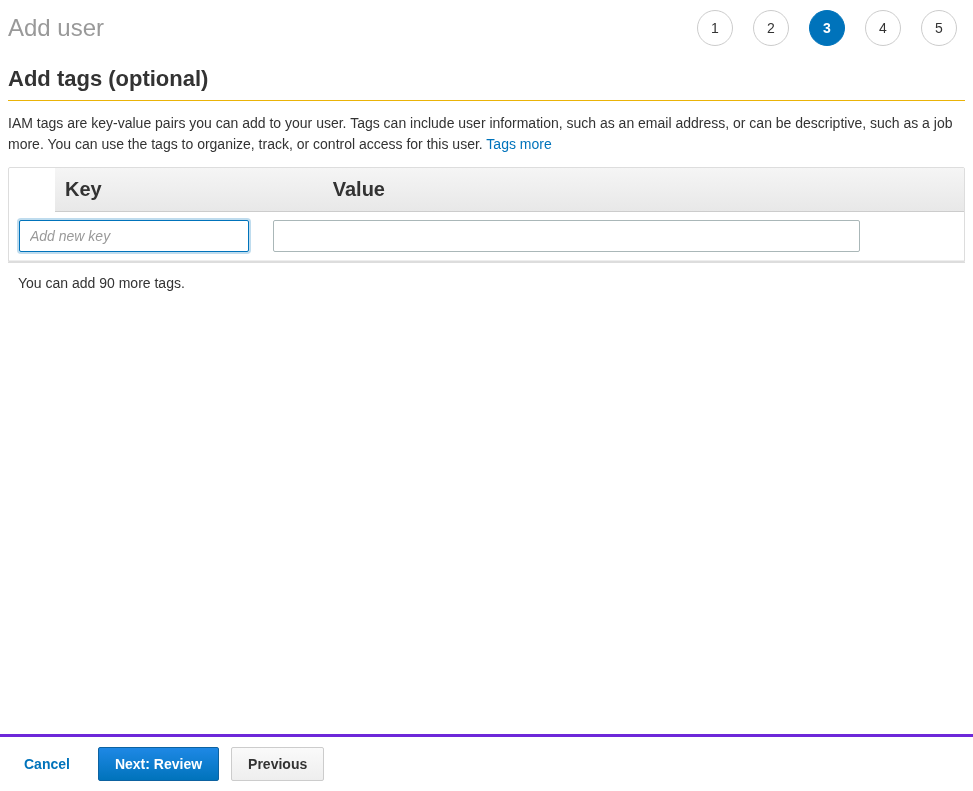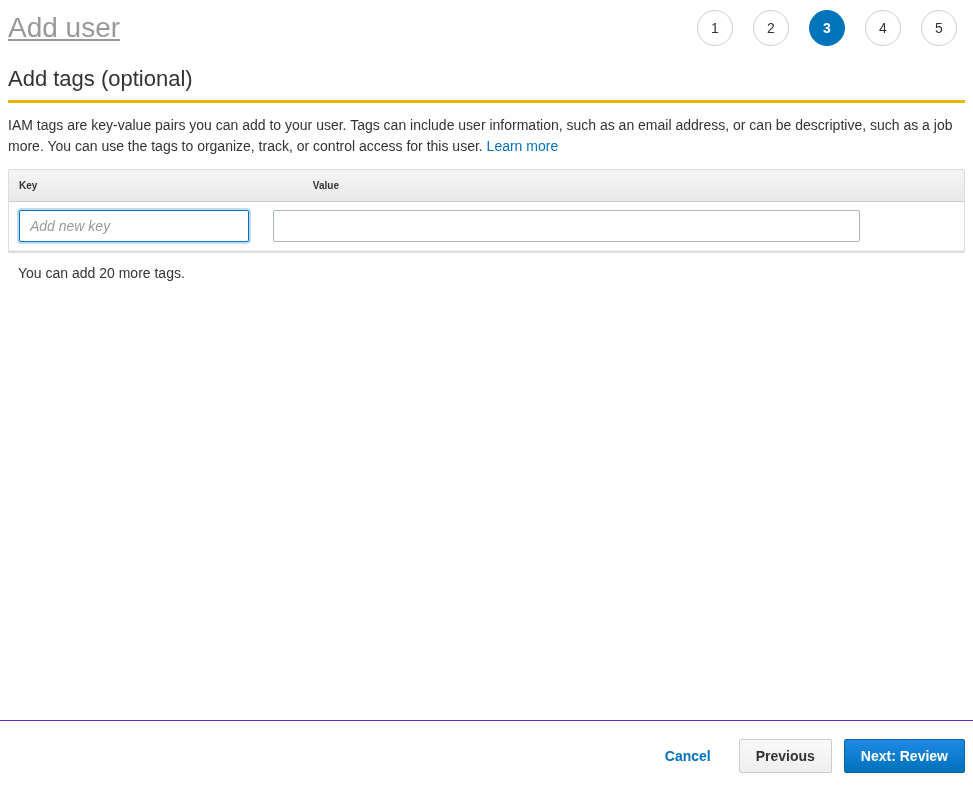--- a/index.html
+++ b/index.html
@@ -12,24 +12,23 @@
       flex-direction: column;
       background: #fff;
     }
     .header {
       display: flex;
       justify-content: space-between;
       align-items: center;
       padding: 10px 8px 20px 8px;
     }
     .page-title {
-      font-size: 28px;
+      font-size: 24px;
       font-weight: 400;
       color: #999;
-      text-decoration: underline;
     }
     .steps {
       display: flex;
       gap: 20px;
       padding-right: 8px;
     }
     .step {
       width: 36px;
       height: 36px;
       border-radius: 50%;
@@ -48,24 +47,24 @@
       color: #fff;
       font-weight: 700;
     }
     .main {
       flex: 1;
       padding: 0 8px;
       overflow: auto;
     }
     .section-title {
       font-size: 22px;
-      font-weight: 400;
+      font-weight: 700;
       color: #333;
       padding-bottom: 8px;
-      border-bottom: 3px solid #eab308;
+      border-bottom: 1px solid #eab308;
     }
     .section-desc {
       font-size: 14px;
       color: #333;
       line-height: 1.5;
       padding: 12px 0 12px 0;
     }
     .link {
       color: #0073bb;
       text-decoration: none;
@@ -73,24 +72,25 @@
     }
     .table {
       width: 100%;
       border: 1px solid #ddd;
       border-radius: 2px 2px 0 0;
     }
     .table-head {
       display: flex;
       background: linear-gradient(to bottom, #f5f5f5, #e8e8e8);
       border-bottom: 1px solid #ccc;
-      font-size: 10px;
+      font-size: 20px;
       font-weight: 700;
       color: #333;
       padding: 10px 10px;
+      margin-left: 46px;
     }
     .th-key { flex: 0 0 250px; }
     .th-value { flex: 1; }
     .th-remove { flex: 0 0 70px; text-align: right; }
     .table-row {
       display: flex;
       padding: 8px 10px;
       gap: 24px;
       border-bottom: 1px solid #eee;
       align-items: center;
@@ -116,24 +116,23 @@
     }
     .table-foot {
       border-top: 1px solid #ddd;
     }
     .tag-msg {
       font-size: 14px;
       color: #333;
       padding: 12px 10px;
     }
     .footer {
-      border-top: 1px solid #6d28d9;
-      padding: 18px 8px;
-      display: flex;
-      justify-content: flex-end;
+      border-top: 3px solid #6d28d9;
+      padding: 10px 8px;
+      display: flex;
       align-items: center;
       gap: 12px;
     }
     .btn {
       height: 34px;
       padding: 0 16px;
       font-size: 14px;
       font-weight: 700;
       border-radius: 2px;
       cursor: pointer;
@@ -167,39 +166,39 @@
     <div class="step">2</div>
     <div class="step active">3</div>
     <div class="step">4</div>
     <div class="step">5</div>
   </div>
 </div>
 
 <div class="main">
   <h2 class="section-title">Add tags (optional)</h2>
   <p class="section-desc">
-    <span>IAM tags are key-value pairs you can add to your user. Tags can include user information, such as an email address, or can be descriptive, such as a job more. You can use the tags to organize, track, or control access for this user. </span><a class="link">Learn more</a>
+    <span>IAM tags are key-value pairs you can add to your user. Tags can include user information, such as an email address, or can be descriptive, such as a job more. You can use the tags to organize, track, or control access for this user. </span><a class="link">Tags more</a>
   </p>
 
   <div class="table">
     <div class="table-head">
       <div class="th-key">Key</div>
       <div class="th-remove">Value</div>
     </div>
     <div class="table-row">
       <div class="td-key">
         <input class="input focused" type="text" placeholder="Add new key" style="">
       </div>
       <div class="td-value">
         <input class="input" type="text" value="" style="">
       </div>
       <div class="td-remove"></div>
     </div>
   </div>
   <div class="table-foot"></div>
-  <p class="tag-msg">You can add 20 more tags.</p>
+  <p class="tag-msg">You can add 90 more tags.</p>
 </div>
 
 <div class="footer">
   <button class="btn btn-link">Cancel</button>
+  <button class="btn btn-primary">Next: Review</button>
   <button class="btn btn-default">Previous</button>
-  <button class="btn btn-primary">Next: Review</button>
 </div>
 
 </body></html>

